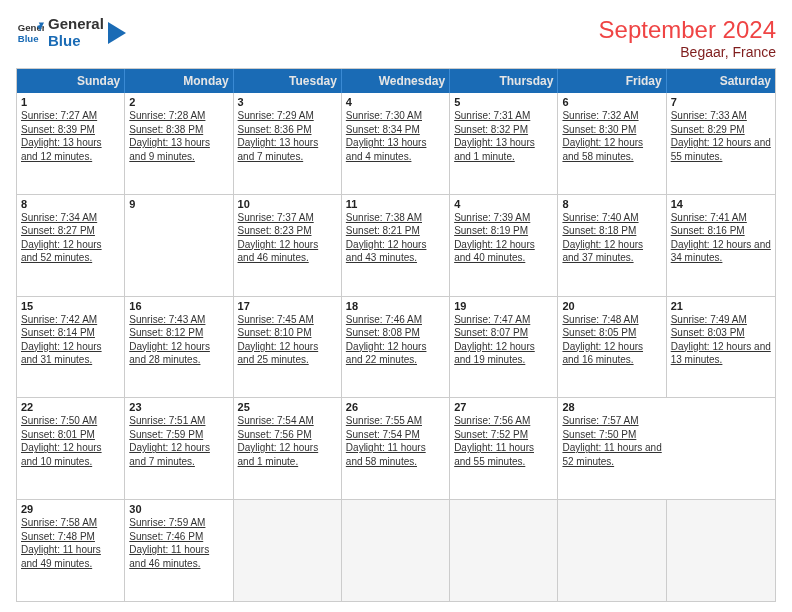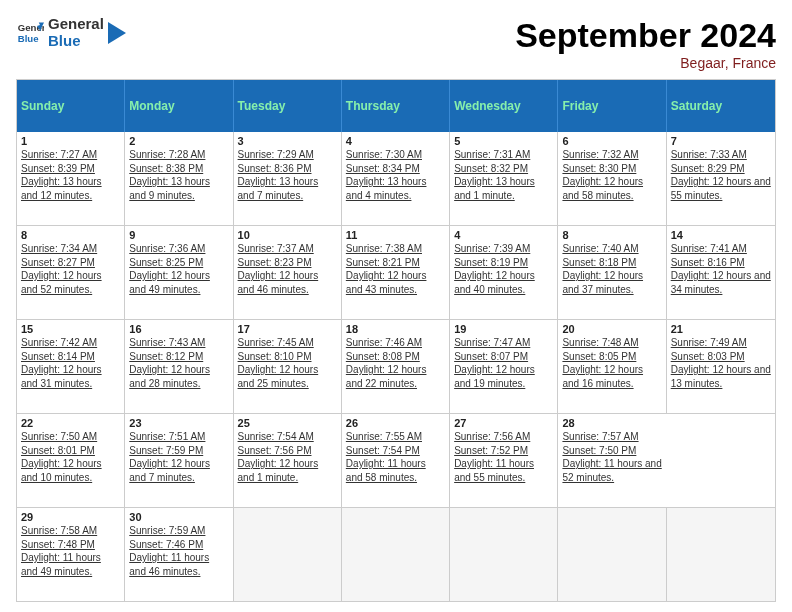--- a/index.html
+++ b/index.html
@@ -29,45 +29,45 @@
       gap: 4px;
     }
     .logo-icon {
       width: 28px;
       height: 28px;
     }
     .title-block {
       text-align: right;
     }
     .month-title {
-      font-size: 34px;
-      font-weight: bold;
-      color: #000000;
+      font-size: 24px;
+      font-weight: normal;
+      color: #ef4444;
     }
     .location {
       font-size: 14px;
       color: #7f1d1d;
     }
     .calendar {
       flex: 1;
       display: flex;
       flex-direction: column;
       border: 1px solid #ccc;
     }
     .cal-header {
       display: grid;
       grid-template-columns: repeat(7, 1fr);
       background: #1a6bb5;
     }
     .cal-header-cell {
-      color: #86efac;
+      color: #e5e5e5;
       font-size: 12px;
       font-weight: bold;
-      padding: 19px 4px;
-      text-align: left;
+      padding: 5px 4px;
+      text-align: right;
       border-right: 1px solid #3a8ad4;
     }
     .cal-header-cell:last-child { border-right: none; }
     .cal-body {
       display: flex;
       flex-direction: column;
       flex: 1;
     }
     .cal-row {
       display: grid;
@@ -124,22 +124,22 @@
       <div class="month-title">September 2024</div>
       <div class="location">Begaar, France</div>
     </div>
   </div>
 
   <div class="calendar">
     <div class="cal-header">
       <div class="cal-header-cell">Sunday</div>
       <div class="cal-header-cell">Monday</div>
       <div class="cal-header-cell">Tuesday</div>
+      <div class="cal-header-cell">Wednesday</div>
       <div class="cal-header-cell">Thursday</div>
-      <div class="cal-header-cell">Wednesday</div>
       <div class="cal-header-cell">Friday</div>
       <div class="cal-header-cell">Saturday</div>
     </div>
     <div class="cal-body" id="cal-body">
     <div class="cal-row">
           <div class="cal-cell">
         <span class="day-num">1</span>
         <div class="cell-text">Sunrise: 7:27 AM<br>Sunset: 8:39 PM<br>Daylight: 13 hours and 12 minutes.</div>
       </div>
           <div class="cal-cell">
@@ -167,21 +167,20 @@
         <div class="cell-text">Sunrise: 7:33 AM<br>Sunset: 8:29 PM<br>Daylight: 12 hours and 55 minutes.</div>
       </div>
         </div>
         <div class="cal-row">
           <div class="cal-cell">
         <span class="day-num">8</span>
         <div class="cell-text">Sunrise: 7:34 AM<br>Sunset: 8:27 PM<br>Daylight: 12 hours and 52 minutes.</div>
       </div>
           <div class="cal-cell">
         <span class="day-num">9</span>
-        <div class="cell-text">Sunrise: 7:36 AM<br>Sunset: 8:25 PM<br>Daylight: 12 hours and 49 minutes.</div>
       </div>
           <div class="cal-cell">
         <span class="day-num">10</span>
         <div class="cell-text">Sunrise: 7:37 AM<br>Sunset: 8:23 PM<br>Daylight: 12 hours and 46 minutes.</div>
       </div>
           <div class="cal-cell">
         <span class="day-num">11</span>
         <div class="cell-text">Sunrise: 7:38 AM<br>Sunset: 8:21 PM<br>Daylight: 12 hours and 43 minutes.</div>
       </div>
           <div class="cal-cell">

